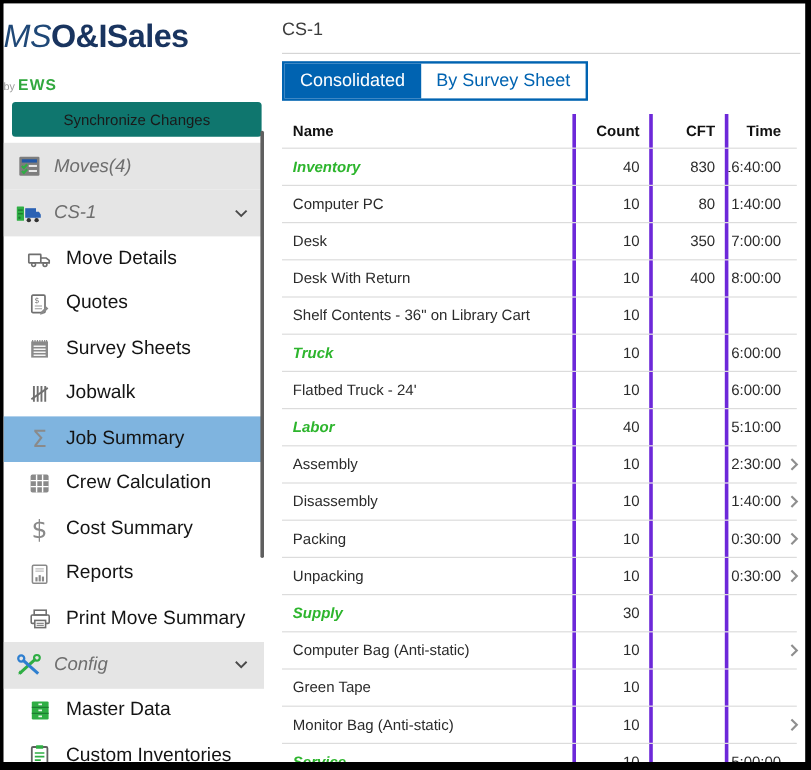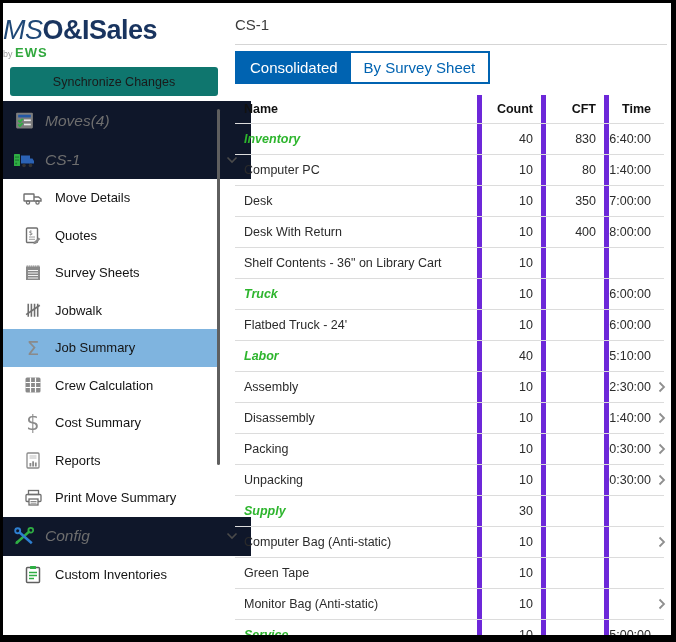--- a/index.html
+++ b/index.html
@@ -6,31 +6,31 @@
   body{width:676px;height:642px;font-family:"Liberation Sans",sans-serif;background:#fff}
   .window{position:relative;width:676px;height:642px;box-sizing:border-box;
     border:3px solid #000;border-right-width:5px;border-bottom-width:7px;background:#fff;overflow:hidden}
 
   
   .sidebar{position:absolute;left:0;top:0;bottom:0;width:222px;background:#fff}
   .logo{text-align:left;padding:14px 16px 0 0;line-height:1}
   .logo-main{font-size:27px;color:#19345f;letter-spacing:-0.5px}
   .logo-ms{font-style:italic;font-weight:400;color:#1f4877}
   .logo-rest{font-weight:bold}
-  .logo-sub{font-size:9px;color:#9b9b9b;margin-top:2px;padding-right:1px}
+  .logo-sub{font-size:9px;color:#9b9b9b;margin-top:20px;padding-right:1px}
   .logo-ews{font-size:13px;font-weight:bold;color:#31a83e;letter-spacing:1px}
   .sync-btn{display:block;margin:8px 7px 0;width:calc(100% - 14px);height:29px;background:#0f766e;
     border:none;border-radius:3px;font:12.5px "Liberation Sans",sans-serif;color:#1a1a1a;cursor:pointer}
   .nav{margin-top:5px}
-  .side-group{height:39px;width:248px;background:#0f172a;display:flex;align-items:center;
+  .side-group{height:39px;width:217px;background:#e5e5e5;display:flex;align-items:center;
     padding-left:9px;box-sizing:border-box;position:relative;cursor:pointer}
   .side-group .nav-label{font-style:italic;font-size:15.5px;color:#6e6e6e;margin-left:9px}
   .side-item{height:37.5px;width:217px;display:flex;align-items:center;padding-left:18px;
     box-sizing:border-box;cursor:pointer}
-  .side-item .nav-label{font-size:13px;color:#141414;margin-left:10px}
+  .side-item .nav-label{font-size:16px;color:#141414;margin-left:10px}
   .side-item.selected{background:#7fb4df}
   .nav-icon{width:24px;display:flex;justify-content:center;align-items:center;line-height:0}
   .group-chevron{position:absolute;right:13px;top:50%;transform:translateY(-50%);line-height:0}
   .side-scrollbar{position:absolute;left:214px;top:106px;width:3px;height:356px;background:#5f5f5f;border-radius:2px}
 
   
   .main{position:absolute;left:222px;top:0;right:0;bottom:0;padding-left:10px;box-sizing:border-box}
   .page-title{margin-top:13px;font-size:15px;color:#3c3c3c}
   .title-rule{border-bottom:1px solid #d5d5d5;margin:11px 4px 0 0}
   .tabs{display:inline-flex;border:2px solid #0063b1;margin-top:6px}
@@ -38,21 +38,21 @@
   .tab.active{background:#0063b1;color:#fff}
 
   .table{margin-top:11px;width:429px}
   .thead,.trow{display:grid;grid-template-columns:242px 64px 63px 60px;border-bottom:1px solid #dcdcdc;position:relative}
   .thead{height:28px}
   .trow{height:30px}
   .trow:last-child{border-bottom:none}
   .cell{display:flex;align-items:center;font-size:12.5px;color:#2b2b2b;box-sizing:border-box;overflow:hidden;white-space:nowrap}
   .thead .cell{font-weight:bold;color:#111}
   .cell.name{padding-left:9px}
-  .cell.num{justify-content:flex-end;padding-right:8px;border-left:5px solid #6d28d9}
+  .cell.num{justify-content:flex-end;padding-right:8px;border-left:3px solid #6d28d9}
   .cell.time{padding-right:13px}
   .trow.section .cell.name{color:#2db52d;font-style:italic;font-weight:600}
   .row-chevron{position:absolute;right:-2px;top:50%;transform:translateY(-50%);line-height:0}
 </style>
 </head>
 <body>
 
 <div class="window">
 
   <div class="sidebar">
@@ -189,20 +189,30 @@
               <path d="M2.2 17.3 l3.2-1 -2.2-2.2 z" fill="#2fae44"></path>
               <path d="M5.5 5.5 L18 16.5" stroke="#2e7fd0" stroke-width="2.4"></path>
               <circle cx="4.5" cy="4.5" r="2.4" fill="none" stroke="#2e7fd0" stroke-width="1.8"></circle>
               <circle cx="17" cy="4" r="2.3" fill="none" stroke="#2fae44" stroke-width="1.7"></circle>
             </svg>
           </span>
           <span class="nav-label">Config</span>
           <span class="group-chevron"><svg width="12" height="8" viewBox="0 0 12 8">
               <path d="M1.5 1.5 L6 6 L10.5 1.5" fill="none" stroke="#4a4a4a" stroke-width="1.6"></path>
             </svg></span>
+        </div>
+        <div class="side-item">
+          <span class="nav-icon">
+            <svg width="21" height="20" viewBox="0 0 20 20">
+              <rect x="3" y="2.5" width="14" height="15" rx="1" fill="#2fae44"></rect>
+              <path d="M3 7.5 h14 M3 12.5 h14" stroke="#1d7d31" stroke-width="1.2"></path>
+              <path d="M8.5 5 h3 M8.5 10 h3 M8.5 15 h3" stroke="#eaf7ec" stroke-width="1.4"></path>
+            </svg>
+          </span>
+          <span class="nav-label">Master Data</span>
         </div>
         <div class="side-item">
           <span class="nav-icon">
             <svg width="20" height="21" viewBox="0 0 20 20">
               <rect x="3.5" y="3" width="13" height="15" rx="1" fill="#fff" stroke="#5f5f5f" stroke-width="1.5"></rect>
               <rect x="7" y="1.5" width="6" height="3" rx="0.5" fill="#2fae44"></rect>
               <path d="M6 8 h8 M6 11 h8 M6 14 h5" stroke="#2fae44" stroke-width="1.4"></path>
             </svg>
           </span>
           <span class="nav-label">Custom Inventories</span>

